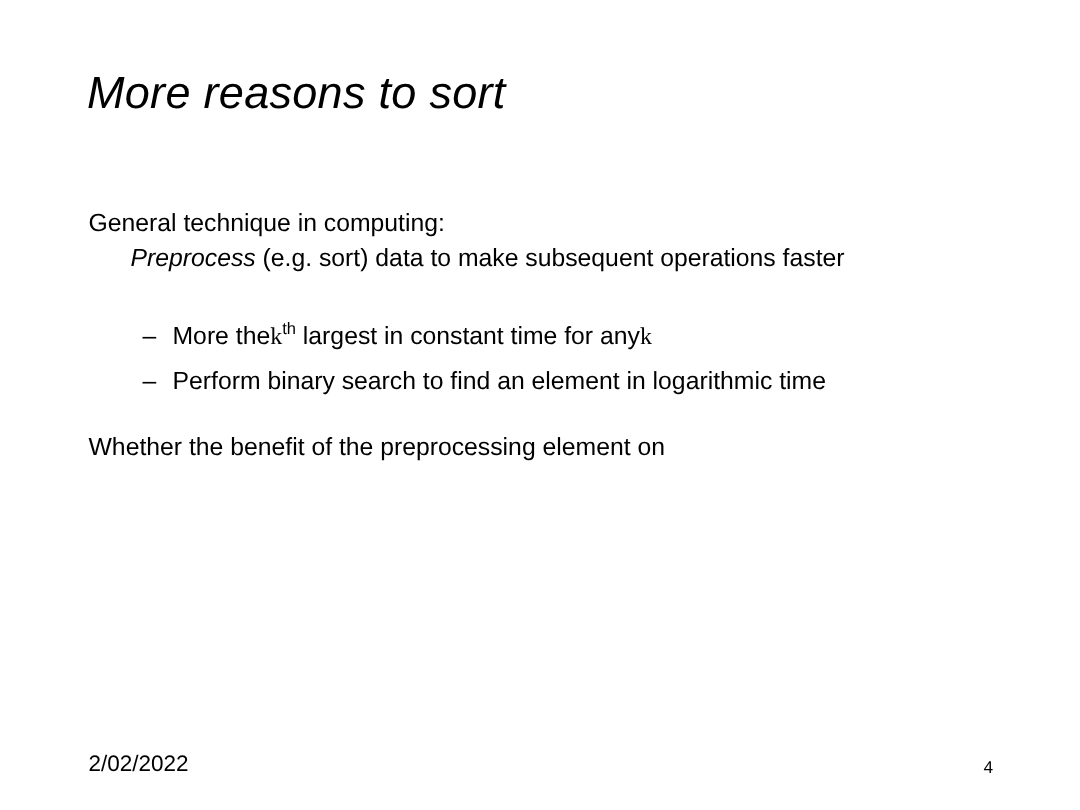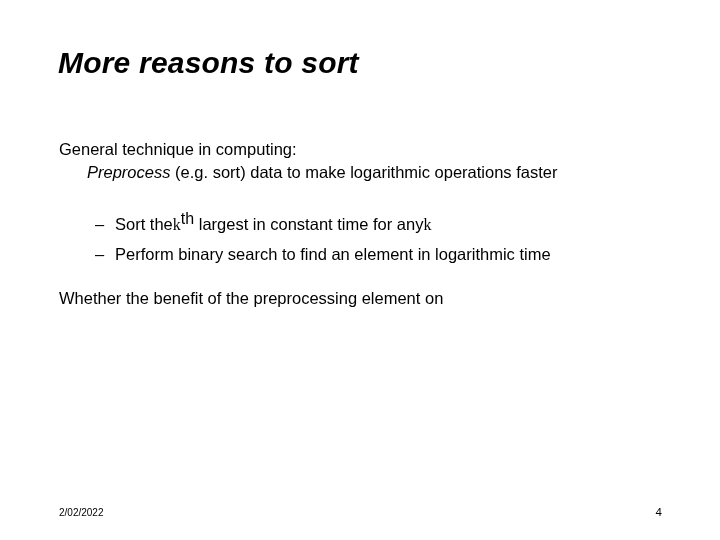--- a/index.html
+++ b/index.html
@@ -19,21 +19,21 @@
     width: 720px;
     height: 540px;
     box-sizing: border-box;
   }
   .slide-title {
     position: absolute;
     left: 58px;
     top: 46px;
     font-size: 30px;
     font-style: italic;
-    font-weight: bold;
+    font-weight: normal;
     letter-spacing: 0.2px;
     color: #000000;
   }
   .body {
     position: absolute;
     left: 59px;
     top: 138px;
     width: 620px;
   }
   .para {
@@ -62,29 +62,29 @@
     height: 22px;
   }
   .spacer-sm {
     height: 7px;
   }
   .kvar {
     font-family: "Liberation Serif", serif;
     font-size: 16px;
   }
   .sup {
-    font-size: 16px;
+    font-size: 11px;
     vertical-align: super;
     line-height: 0;
   }
   .footer-date {
     position: absolute;
     left: 59px;
     bottom: 22px;
-    font-size: 10px;
+    font-size: 15px;
     color: #000000;
     margin-top: 32px;
   }
   .footer-pagenum {
     position: absolute;
     right: 58px;
     bottom: 22px;
     font-size: 11.5px;
     color: #000000;
   }
@@ -95,30 +95,30 @@
 <div class="slide">
 
   <div class="slide-title">More reasons to sort</div>
 
   <div class="body">
 
     <p class="para level1">General technique in computing:</p>
 
     <p class="para level2">
       <span class="italic">Preprocess</span>
-      <span>(e.g. sort) data to make logarithmic operations faster</span>
+      <span>(e.g. sort) data to make subsequent operations faster</span>
     </p>
 
     <div class="spacer"></div>
 
 
     <div class="spacer-sm"></div>
 
     <p class="para level2-dash">
-      <span class="dash">–</span><span>Sort the</span><span class="kvar">k</span><span class="sup">th</span> <span>largest in constant time for any</span><span class="kvar">k</span>
+      <span class="dash">–</span><span>More the</span><span class="kvar">k</span><span class="sup">th</span> <span>largest in constant time for any</span><span class="kvar">k</span>
     </p>
 
     <div class="spacer-sm"></div>
 
     <p class="para level2-dash">
       <span class="dash">–</span><span>Perform binary search to find an element in logarithmic time</span>
     </p>
 
     <div class="spacer"></div>
 

